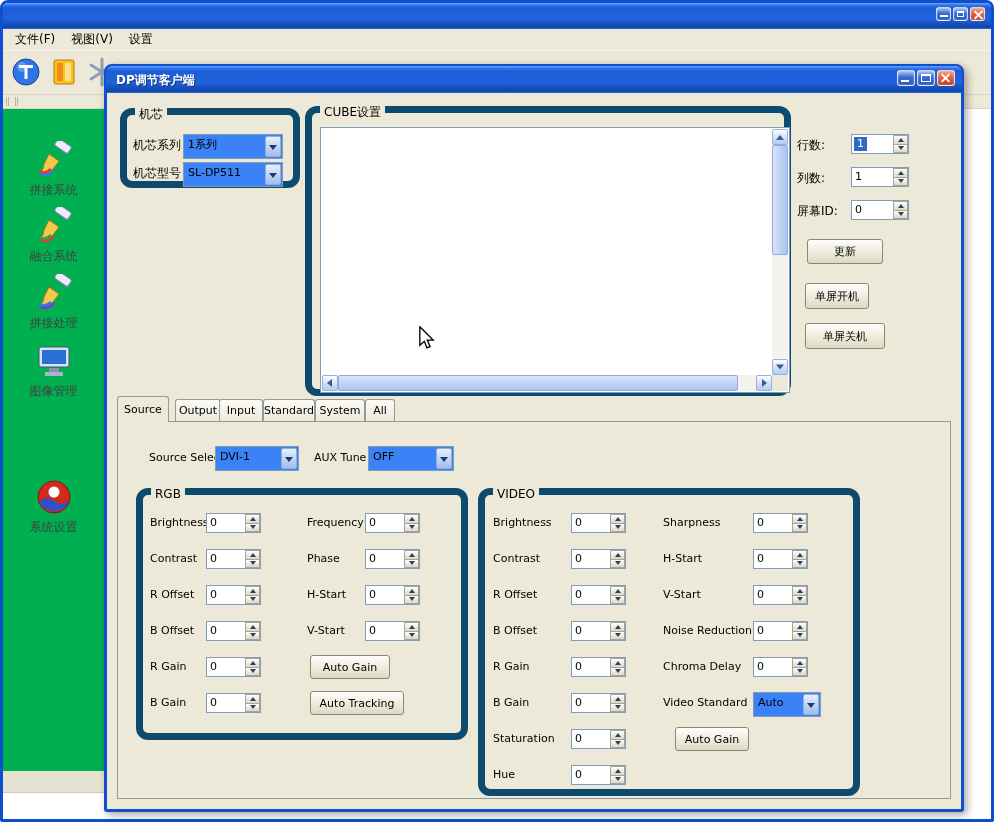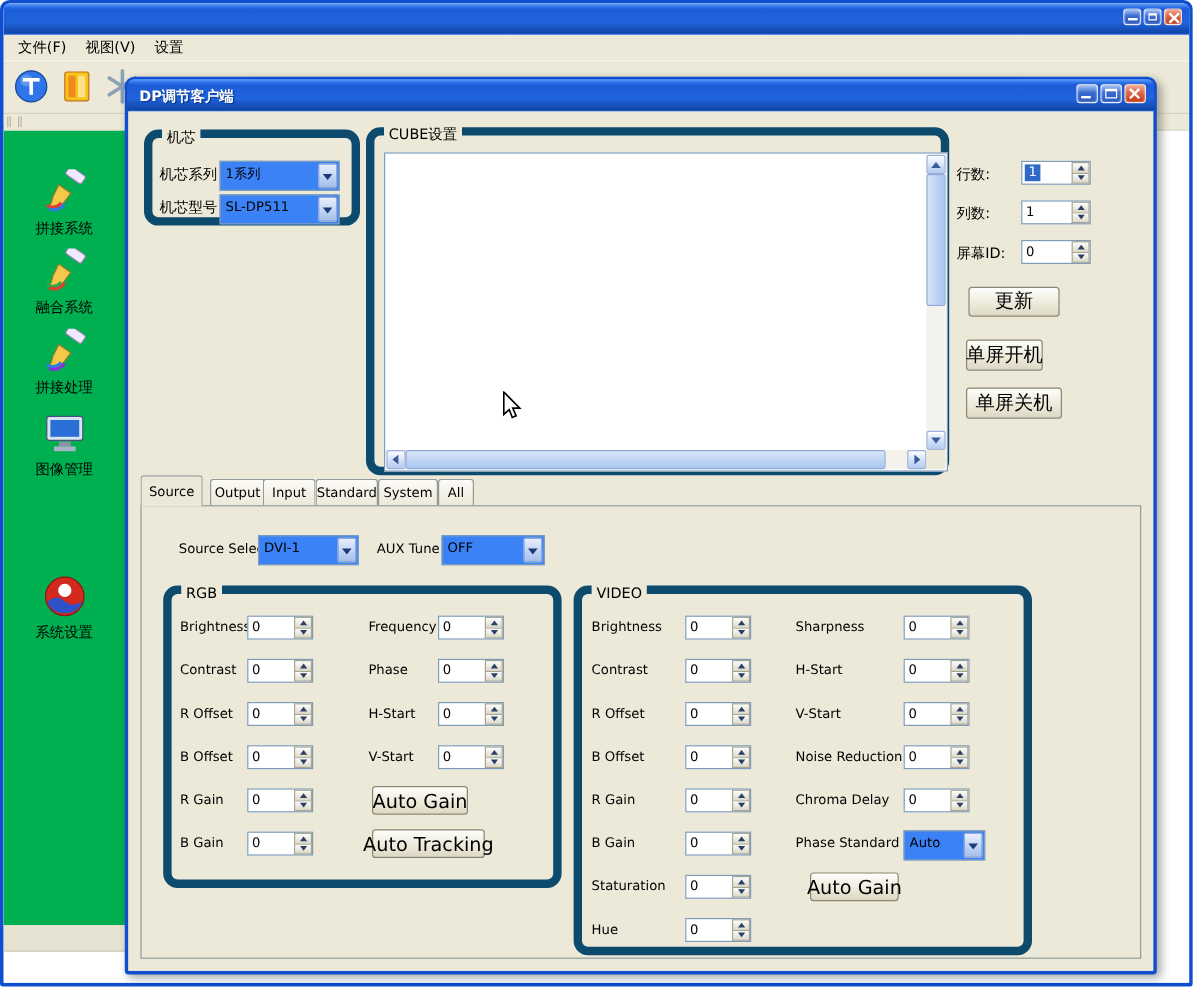--- a/index.html
+++ b/index.html
@@ -25,21 +25,21 @@
   .toolbar{height:44px;background:#ece9d8;border-bottom:1px solid #d8d4c4;position:relative;}
   .tbtn{position:absolute;top:3px;width:38px;height:38px;border:1px solid transparent;border-radius:3px;display:flex;align-items:center;justify-content:center;}
   .gripper-row{height:14px;background:#ece9d8;border-bottom:1px solid #d8d4c4;position:relative;}
   .gripper{position:absolute;left:3px;top:2px;width:12px;height:9px;border-left:3px double #b8b4a0;border-right:3px double #b8b4a0;}
 
   .client{position:absolute;left:0;right:0;top:106px;bottom:0;background:#fff;}
   .sidebar{position:absolute;left:0;top:0;width:102px;height:662px;background:#00b050;border-right:1px solid #64a07c;}
   .side-strip1{position:absolute;left:0;top:662px;width:102px;height:22px;background:#e7e3d3;border-bottom:1px solid #cfcbb8;}
   .side-item{position:absolute;left:0;width:101px;height:64px;display:flex;flex-direction:column;align-items:center;gap:3px;cursor:pointer;}
   .side-icon{height:40px;display:flex;align-items:flex-end;justify-content:center;}
-  .side-label{font-size:12px;color:#000000;}
+  .side-label{font-size:12px;color:#404040;}
 
   
   #dialog{position:absolute;left:104px;top:64px;width:860px;height:748px;border:3px solid #0f4ecf;border-radius:8px 8px 3px 3px;background:#ece9d8;box-shadow:3px 3px 8px rgba(0,0,0,.35);}
   .dlg-title{position:absolute;left:-1px;right:-1px;top:-1px;height:27px;border-radius:6px 6px 0 0;}
   .dlg-title-text{position:absolute;left:10px;top:6px;color:#fff;font-weight:bold;font-size:12px;text-shadow:1px 1px 1px #0a3580;}
   .dlg-btns{position:absolute;top:4px;right:7px;display:flex;gap:2px;}
   .dlg-client{position:absolute;left:0;right:0;top:26px;bottom:0;background:#ece9d8;}
 
   .group{position:absolute;border:7px solid #0c4a6e;border-radius:12px;}
   .gtitle{position:absolute;top:-8px;left:8px;background:#ece9d8;padding:0 4px;font-size:12px;line-height:15px;white-space:nowrap;}
@@ -57,21 +57,21 @@
   .sb.up::after{border-bottom:4px solid #2d3e66;}
   .sb.dn::after{border-top:4px solid #2d3e66;}
 
   
   .combo{position:absolute;height:25px;background:#3b82f6;border:1px solid #7f9db9;font-size:11px;}
   .combo-val{position:absolute;left:4px;top:3px;right:18px;line-height:14px;white-space:nowrap;overflow:hidden;}
   .combo-btn{position:absolute;right:1px;top:1px;bottom:1px;width:16px;background:linear-gradient(180deg,#e8effc,#bcd2f2 60%,#a4bdea);border:1px solid #96add9;border-radius:2px;}
   .combo-btn::after{content:"";position:absolute;left:50%;top:50%;transform:translate(-50%,-40%);width:0;height:0;border-left:4px solid transparent;border-right:4px solid transparent;border-top:5px solid #1c3a78;}
 
   
-  .btn{position:absolute;display:flex;align-items:center;justify-content:center;font-size:16px;background:linear-gradient(180deg,#fefefb,#ece9d8 60%,#ddd8c4);border:1px solid #8a8875;border-radius:3px;box-shadow:inset 0 1px 0 #fff;cursor:pointer;white-space:nowrap;}
+  .btn{position:absolute;display:flex;align-items:center;justify-content:center;font-size:11px;background:linear-gradient(180deg,#fefefb,#ece9d8 60%,#ddd8c4);border:1px solid #8a8875;border-radius:3px;box-shadow:inset 0 1px 0 #fff;cursor:pointer;white-space:nowrap;}
 
   
   .tab{position:absolute;top:306px;height:22px;background:linear-gradient(180deg,#fcfbf7,#ece9d8);border:1px solid #919b9c;border-bottom:none;border-radius:3px 3px 0 0;font-size:11px;display:flex;align-items:center;justify-content:center;z-index:2;}
   .tab.active{top:303px;height:26px;background:#ece9d8;z-index:4;}
   .tabpanel{position:absolute;border:1px solid #919b9c;background:#ece9d8;z-index:3;}
 
   
   .listbox{position:absolute;background:#fff;border:1px solid #7f9db9;}
   .vsb{position:absolute;top:1px;right:1px;bottom:17px;width:16px;background:#f3f2ed;}
   .hsb{position:absolute;left:1px;right:17px;bottom:1px;height:16px;background:#f3f2ed;}
@@ -484,21 +484,21 @@
             </div>
           <span class="lbl" style="left:178px;top:165px">Chroma Delay</span>
           <div class="spin" style="left:268px;top:162px;width:55px">
               <span class="spin-val">0</span>
               <span class="spin-btns">
                 <span class="sb up"></span>
                 <span class="sb dn"></span>
               </span>
             </div>
 
-          <span class="lbl" style="left:178px;top:201px">Phase Standard</span>
+          <span class="lbl" style="left:178px;top:201px">Video Standard</span>
           <div class="combo" style="left:268px;top:197px;width:68px">
               <span class="combo-val">Auto</span>
               <span class="combo-btn"></span>
             </div>
 
           <div class="btn" style="left:190px;top:232px;width:74px;height:24px">Auto Gain</div>
         </div>
 
       </div>
     </div>

